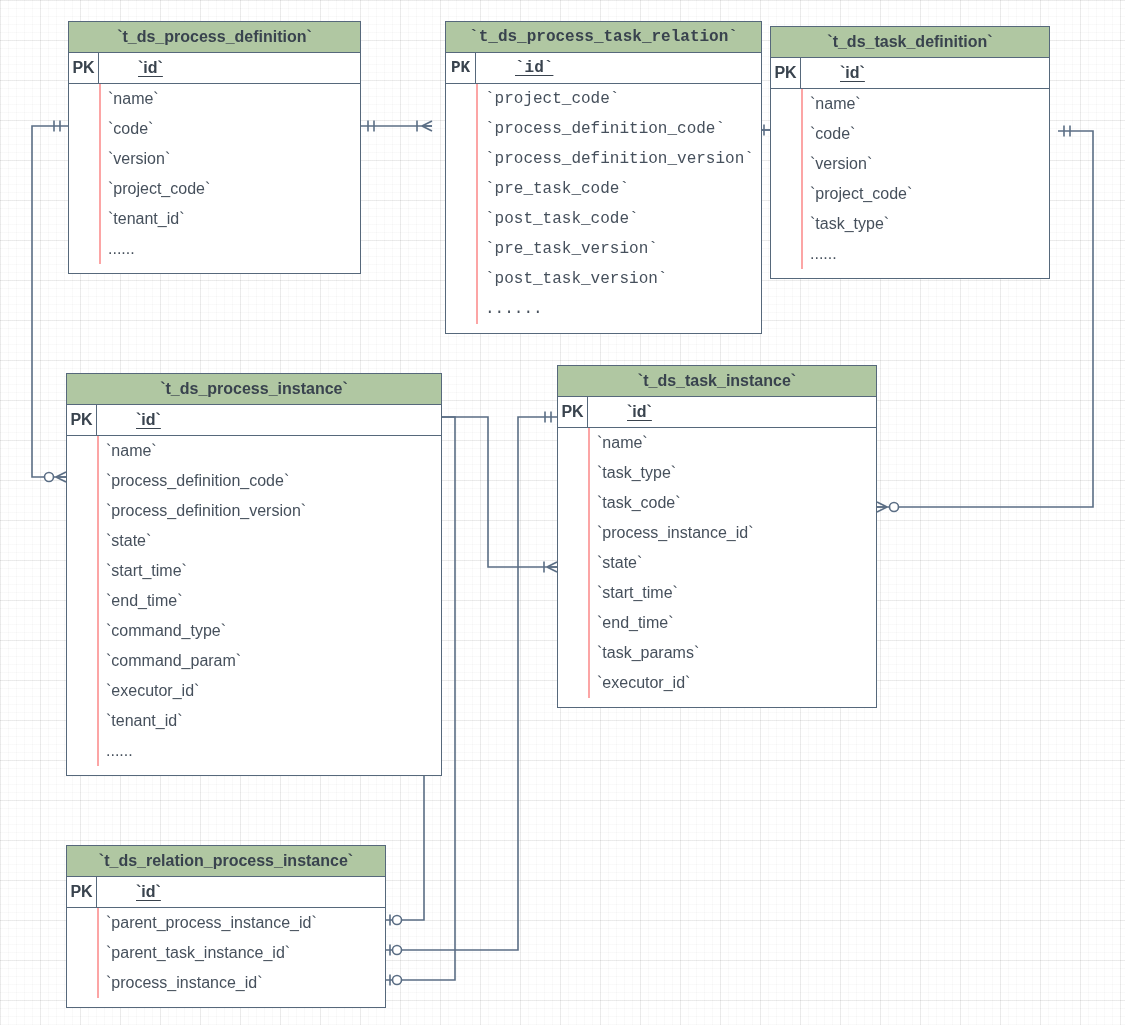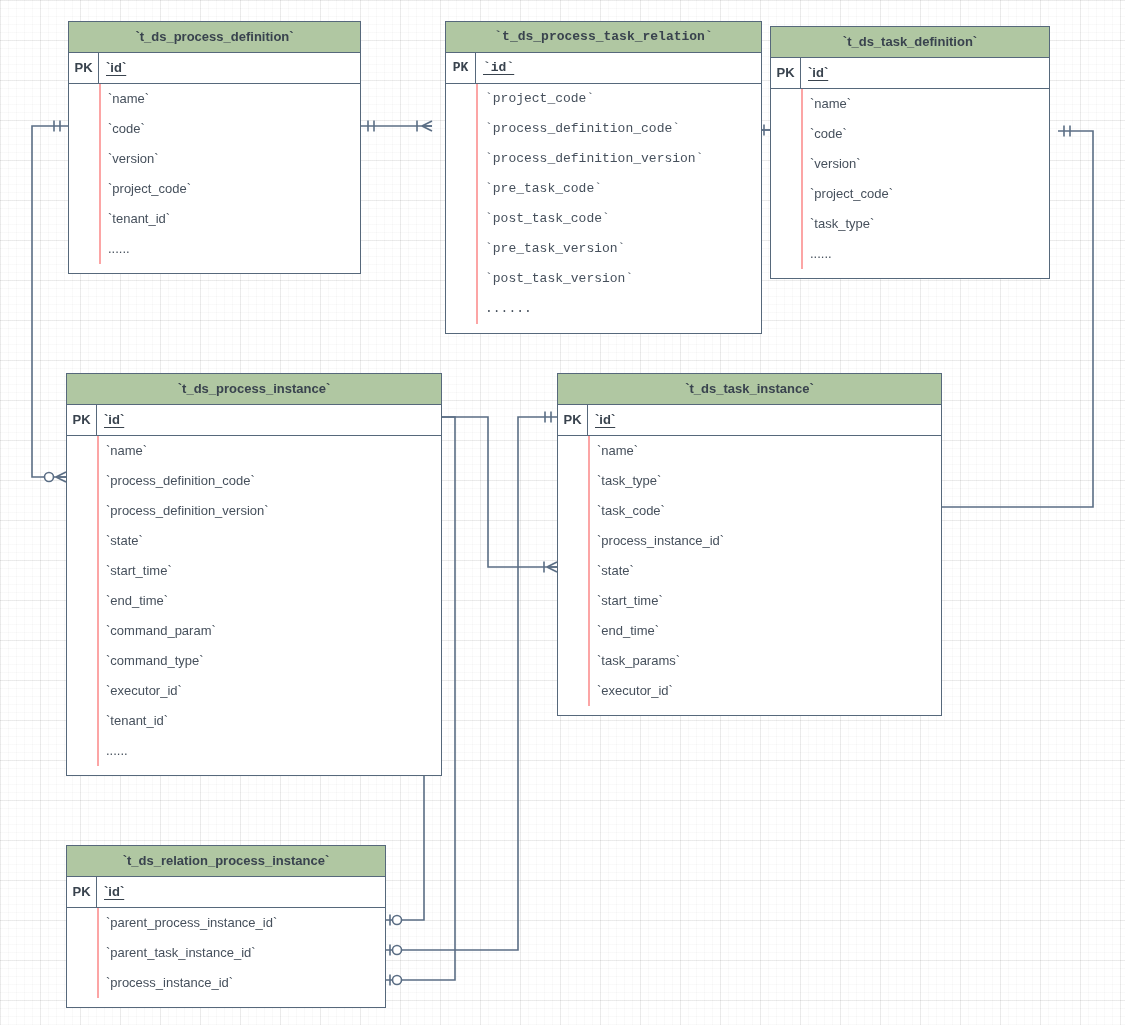--- a/index.html
+++ b/index.html
@@ -22,36 +22,37 @@
   #edge-layer{
     position:absolute;left:0;top:0;width:1125px;height:1025px;
     pointer-events:none;
   }
   .etable{
     position:absolute;
     background:#ffffff;
     border:1px solid #56687b;
     box-sizing:border-box;
     color:#46505c;
-    font-size:13px;
+    font-size:16px;
   }
   .etable .ehead{
     height:30px;line-height:30px;
     background:#b0c7a2;
     border-bottom:1px solid #56687b;
     text-align:center;
     font-weight:bold;
     color:#39434e;
     white-space:nowrap;
     overflow:hidden;
   }
   .etable .pkrow{
     display:flex;
     height:30px;line-height:30px;
     border-bottom:1px solid #56687b;
+    gap:32px;
   }
   .etable .pkcell{
     width:30px;
     text-align:center;
     font-weight:bold;
     border-right:1px solid #56687b;
     box-sizing:border-box;
     flex:0 0 30px;
     color:#39434e;
   }
@@ -208,29 +209,29 @@
         <div class="pkfield">`id`</div>
       </div>
       <div class="ebody">
         <div class="erows">
           <div class="erow">`name`</div>
           <div class="erow">`process_definition_code`</div>
           <div class="erow">`process_definition_version`</div>
           <div class="erow">`state`</div>
           <div class="erow">`start_time`</div>
           <div class="erow">`end_time`</div>
+          <div class="erow">`command_type`</div>
           <div class="erow">`command_param`</div>
-          <div class="erow">`command_type`</div>
           <div class="erow">`executor_id`</div>
           <div class="erow">`tenant_id`</div>
           <div class="erow">......</div>
         </div>
       </div>
     </div>
-    <div class="etable" style="left: 557px; top: 373px; width: 385px;">
+    <div class="etable" style="left: 557px; top: 365px; width: 320px;">
       <div class="ehead">`t_ds_task_instance`</div>
       <div class="pkrow">
         <div class="pkcell">PK</div>
         <div class="pkfield">`id`</div>
       </div>
       <div class="ebody">
         <div class="erows">
           <div class="erow">`name`</div>
           <div class="erow">`task_type`</div>
           <div class="erow">`task_code`</div>

